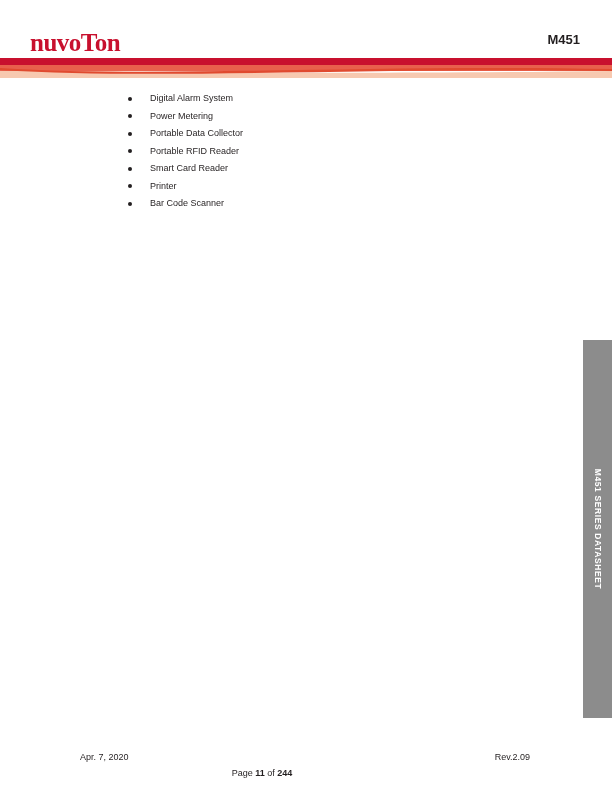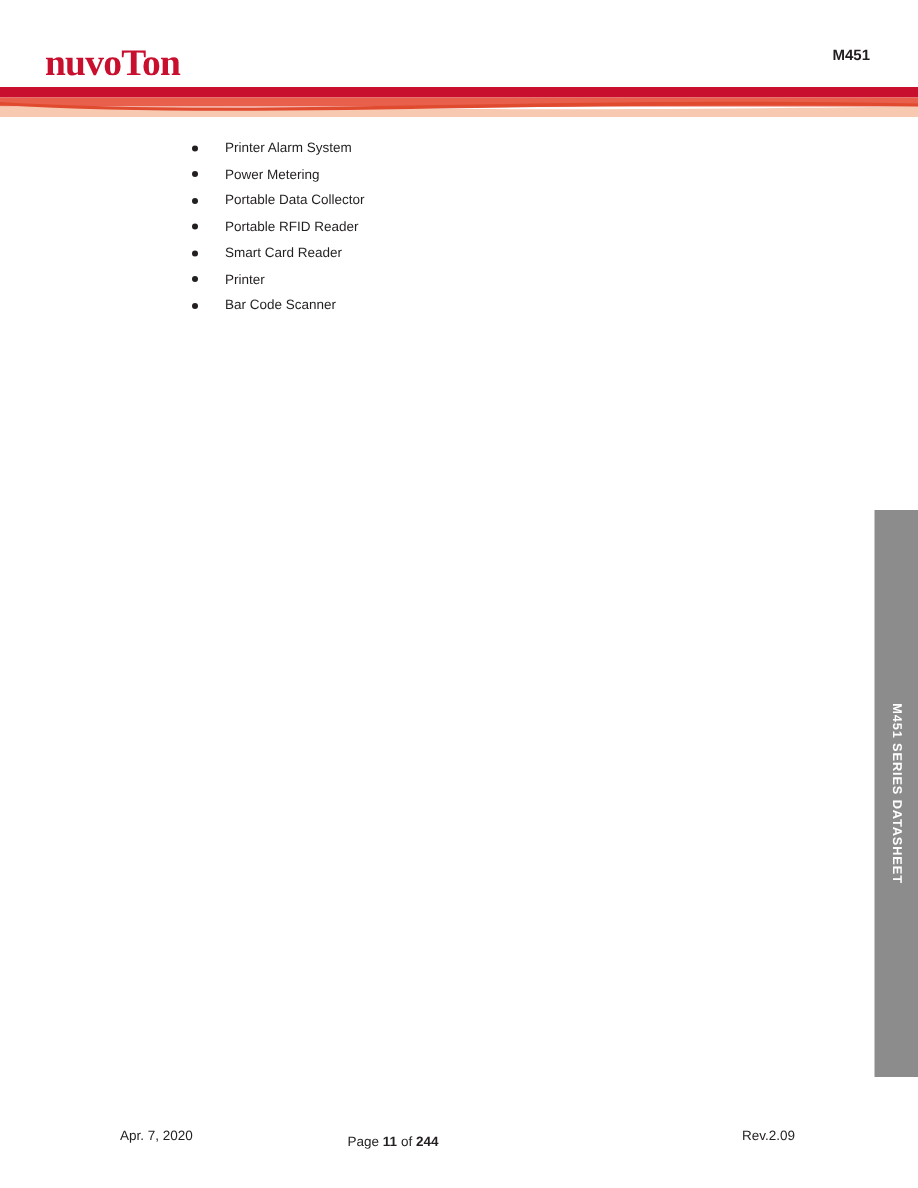--- a/index.html
+++ b/index.html
@@ -32,21 +32,21 @@
     font-weight: bold;
     font-size: 25px;
     letter-spacing: -0.5px;
     color: #C8102E;
     line-height: 1;
   }
   .header-title {
     position: absolute;
     right: 32px;
     top: 32px;
-    font-size: 10px;
+    font-size: 13px;
     font-weight: bold;
     color: #231f20;
   }
 
   
   .band {
     position: absolute;
     left: 0;
     top: 58px;
     width: 612px;
@@ -118,21 +118,21 @@
   }
   .footer .f-date {
     position: absolute;
     left: 80px;
     top: 0;
     text-align: center;
   }
   .footer .f-page {
     position: absolute;
     left: 0;
-    top: 4px;
+    top: 16px;
     width: 500px;
     text-align: center;
     padding-left: 24px;
   }
   .footer .f-page b { font-weight: bold; }
   .footer .f-rev {
     position: absolute;
     right: 82px;
     top: 0;
   }
@@ -150,21 +150,21 @@
       <rect x="0" y="0" width="612" height="7" fill="#C8102E"></rect>
       <path d="M0 7 L612 7 L612 13 L0 13 Z" fill="#e8604c"></path>
       <path d="M0 13 C 140 13, 300 17, 612 13 L612 20 L0 20 Z" fill="#f7c9b0"></path>
       <path d="M0 10 C 160 20, 360 6, 612 11 L612 13 C 360 9, 160 22, 0 12 Z" fill="#e04a2f"></path>
     </svg>
   </div>
 </div>
 
 <div class="content">
   <ul class="bullets">
-    <li><span class="dot"></span><span>Printer Alarm System</span></li>
+    <li><span class="dot"></span><span>Digital Alarm System</span></li>
     <li><span class="dot"></span><span>Power Metering</span></li>
     <li><span class="dot"></span><span>Portable Data Collector</span></li>
     <li><span class="dot"></span><span>Portable RFID Reader</span></li>
     <li><span class="dot"></span><span>Smart Card Reader</span></li>
     <li><span class="dot"></span><span>Printer</span></li>
     <li><span class="dot"></span><span>Bar Code Scanner</span></li>
   </ul>
 </div>
 
 <div class="side-tab">

